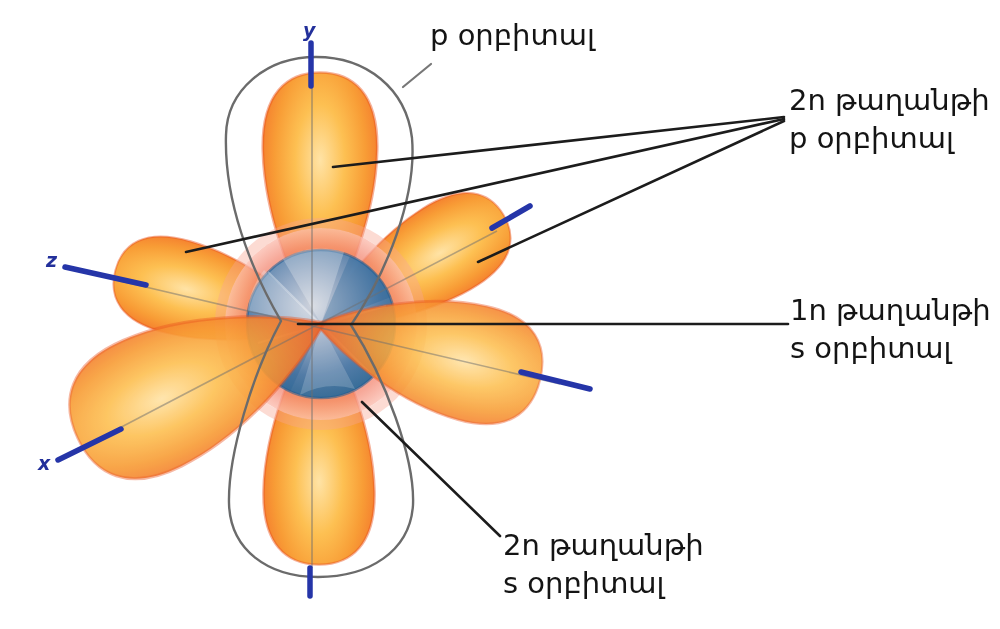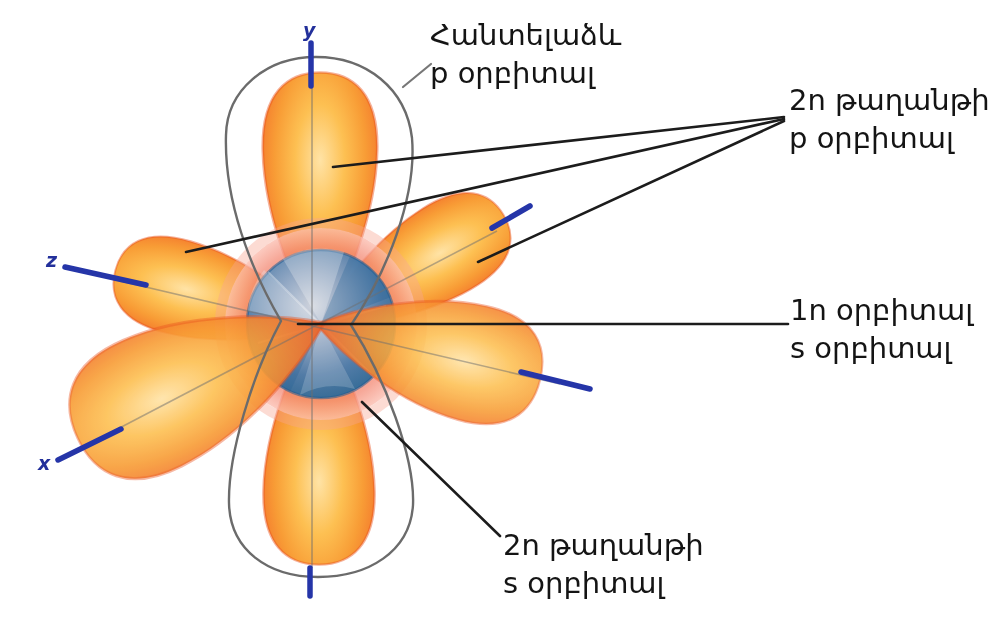--- a/index.html
+++ b/index.html
@@ -111,29 +111,28 @@
     <g stroke="#1c1c1c" stroke-width="2.6" stroke-linecap="round">
       <line x1="784" y1="117" x2="333" y2="167"></line>
       <line x1="784" y1="119" x2="186" y2="252"></line>
       <line x1="784" y1="121" x2="478" y2="262"></line>
       <line x1="298" y1="324" x2="788" y2="324"></line>
       <line x1="362" y1="402" x2="500" y2="536"></line>
     </g>
   </svg>
 
   <div class="callout lbl-dumbbell">
-    <div>Հանտելաձև</div>
     <div>p օրբիտալ</div>
   </div>
   <div class="callout lbl-2p">
     <div>2ո թաղանթի</div>
     <div>p օրբիտալ</div>
   </div>
   <div class="callout lbl-1s">
-    <div>1ո օրբիտալ</div>
+    <div>1ո թաղանթի</div>
     <div>s օրբիտալ</div>
   </div>
   <div class="callout lbl-2s">
     <div>2ո թաղանթի</div>
     <div>s օրբիտալ</div>
   </div>
 
   <div class="axis-letter ax-y">y</div>
   <div class="axis-letter ax-z">z</div>
   <div class="axis-letter ax-x">x</div>

